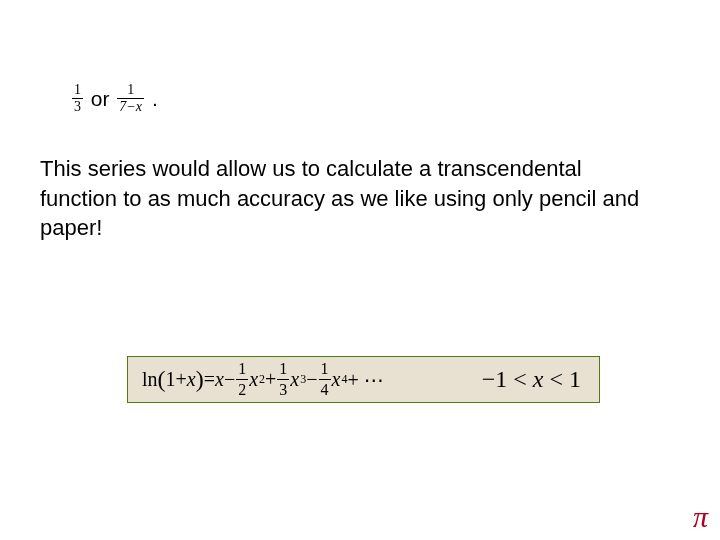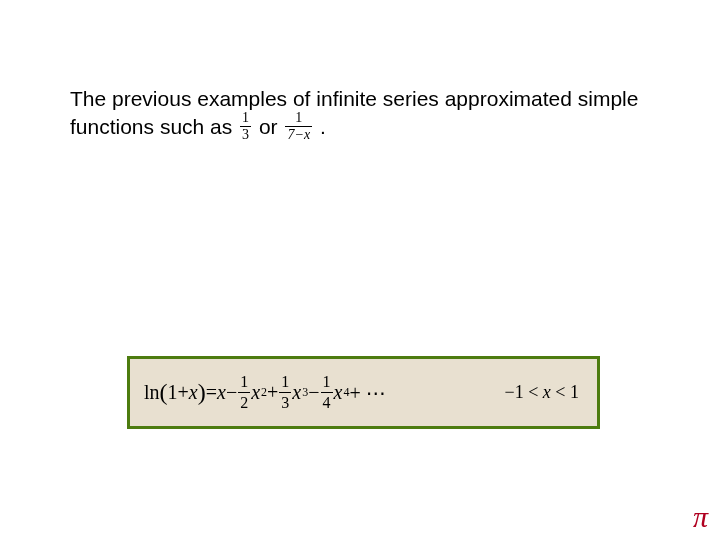--- a/index.html
+++ b/index.html
@@ -44,37 +44,37 @@
   }
   .inline-frac .den {
     display: block;
     padding: 1px 2px 0 2px;
   }
   .formula-box {
     position: absolute;
     left: 127px;
     top: 356px;
     width: 473px;
-    height: 73px;
+    height: 47px;
     background: #e8e0d0;
-    border: 3px solid #4d7c0f;
+    border: 1px solid #4d7c0f;
     display: flex;
     align-items: center;
     justify-content: space-between;
     padding: 0 18px 0 14px;
     font-family: "Times New Roman", serif;
   }
   .formula-left {
     display: flex;
     align-items: center;
     font-size: 20px;
     color: #000;
   }
   .formula-right {
-    font-size: 18px;
+    font-size: 24px;
     color: #000;
     white-space: nowrap;
     text-align: center;
   }
   .bfrac {
     display: inline-block;
     vertical-align: middle;
     text-align: center;
     line-height: 1;
     margin: 0 1px;
@@ -104,33 +104,33 @@
     font-family: "Times New Roman", serif;
     font-style: italic;
     font-size: 30px;
   }
 </style>
 </head>
 <body>
 
 <div class="content">
   <p class="para1">
-    <span>The previous examples of infinite series approximated simple functions such as </span>
     <span class="inline-frac">
       <span class="num">1</span>
       <span class="den">3</span>
     </span>
     <span> or </span>
     <span class="inline-frac">
       <span class="num">1</span>
       <span class="den var">7−x</span>
     </span>
     <span>.</span>
   </p>
 
+  <p class="para2">This series would allow us to calculate a transcendental function to as much accuracy as we like using only pencil and paper!</p>
 </div>
 
 <div class="formula-box">
   <div class="formula-left">
     <span>ln</span>
     <span style="font-size:24px">(</span>
     <span>1+</span>
     <span class="var">x</span>
     <span style="font-size:24px">)</span>
     <span> = </span>

